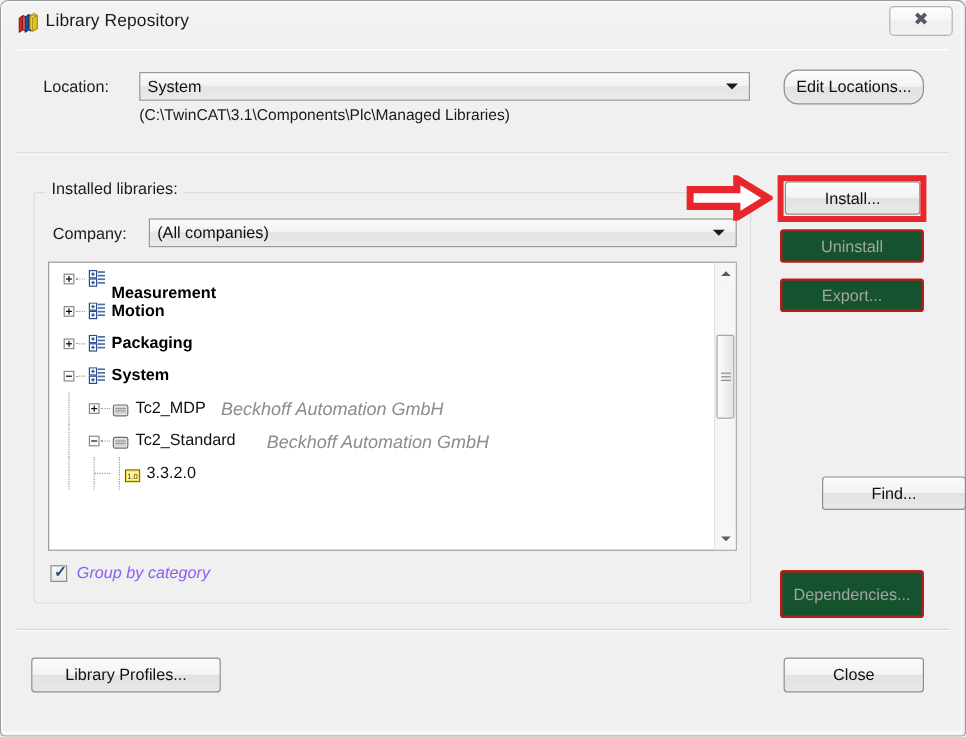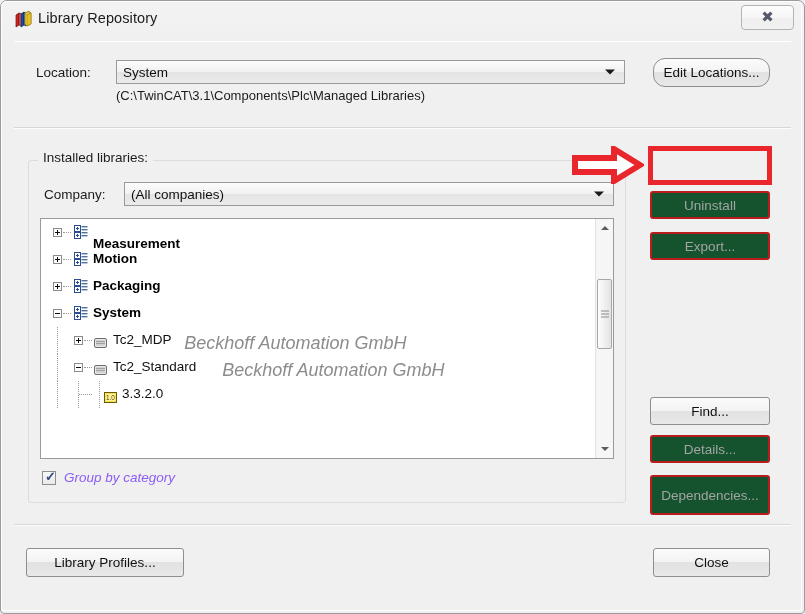--- a/index.html
+++ b/index.html
@@ -242,21 +242,21 @@
     font-size: 13.5px;
     color: #101010;
     white-space: nowrap;
   }
   .tree-label.cat {
     font-weight: bold;
     color: #000000;
   }
   .tree-company {
     position: absolute;
-    font-size: 18px;
+    font-size: 15px;
     font-style: italic;
     color: #8c8c8c;
     white-space: nowrap;
     font-family: "Liberation Sans", sans-serif;
   }
 
   
   .vscroll {
     position: absolute;
     right: 0px; top: 0px;
@@ -358,21 +358,21 @@
   .btn.disabled {
     border: 2px solid #b91c1c;
     background: #14532d;
     color: #a4a4a4;
   }
 
   #btn-edit-locations { left: 653px; top: 58px;  width: 117px; height: 29px; border-radius: 12px; }
   #btn-install        { left: 654px; top: 151px; width: 113px; height: 28px; }
   #btn-uninstall      { left: 650px; top: 191px; width: 120px; height: 28px; }
   #btn-export         { left: 650px; top: 232px; width: 120px; height: 28px; }
-  #btn-find           { left: 650px; top: 397px; width: 120px; height: 28px; }
+  #btn-find           { left: 685px; top: 397px; width: 120px; height: 28px; }
   #btn-details        { left: 650px; top: 435px; width: 120px; height: 28px; }
   #btn-dependencies   { left: 650px; top: 475px; width: 120px; height: 40px; }
   #btn-library-profiles { left: 26px; top: 548px; width: 158px; height: 29px; }
   #btn-close          { left: 653px; top: 548px; width: 117px; height: 29px; }
 
   
   .hl-rect {
     position: absolute;
     left: 648px; top: 146px;
     width: 124px; height: 39px;
@@ -587,24 +587,24 @@
     </div>
   </div>
 
   <div class="checkrow">
     <span class="checkbox">
       <span class="tick" id="gbc-tick">✓</span>
     </span>
     <span class="txt">Group by category</span>
   </div>
 
+  <div class="btn" id="btn-install">Install...</div>
   <div class="btn disabled" id="btn-uninstall">Uninstall</div>
   <div class="btn disabled" id="btn-export">Export...</div>
   <div class="btn" id="btn-find">Find...</div>
-  <div class="btn disabled" id="btn-details">Details...</div>
   <div class="btn disabled" id="btn-dependencies">Dependencies...</div>
 
   <div class="footer-sep"></div>
   <div class="footer-sep2"></div>
   <div class="btn" id="btn-library-profiles">Library Profiles...</div>
   <div class="btn" id="btn-close">Close</div>
 
   <div class="hl-arrow">
     <svg viewBox="0 0 72 38" width="72" height="38">
       <polygon points="3,12 42,12 42,3 68,19 42,35 42,26 3,26" fill="#ffffff" stroke="#E8262B" stroke-width="6" stroke-linejoin="miter"></polygon>

